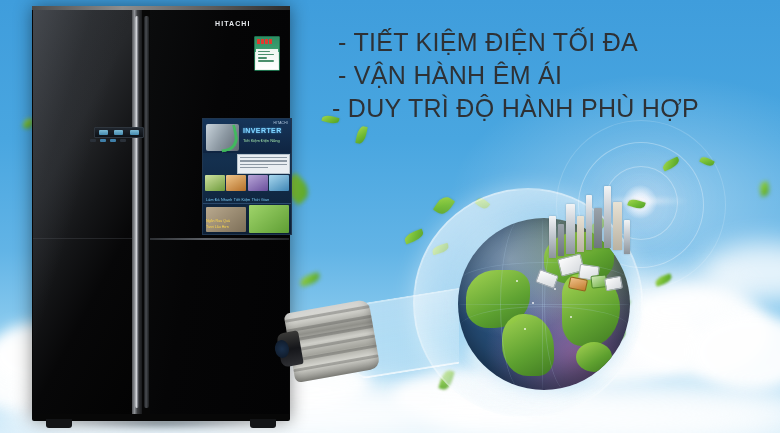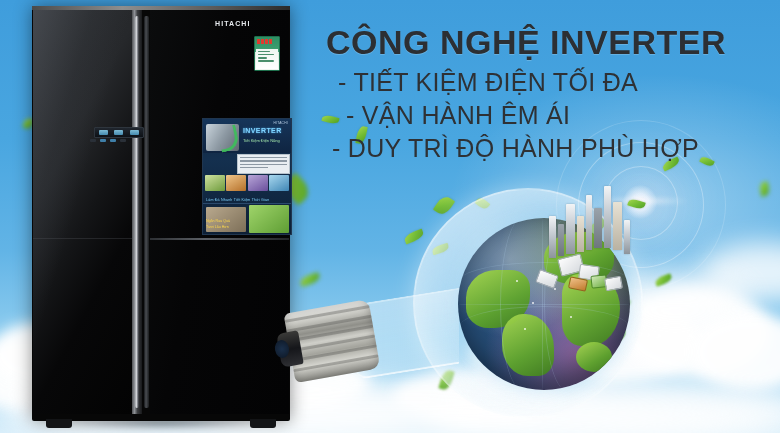--- a/index.html
+++ b/index.html
@@ -224,21 +224,21 @@
     font-size:34px;font-weight:bold;color:#2c2f33;letter-spacing:.5px;
     line-height:40px;white-space:nowrap;
     text-shadow:0 1px 0 rgba(255,255,255,.18);
   }
   .bullets{margin-top:4px;}
   .bullet{
     font-size:25px;color:#2e3135;letter-spacing:.3px;line-height:33px;
     white-space:nowrap;font-weight:normal;
   }
   .bullet.b1{margin-left:12px;}
-  .bullet.b2{margin-left:20px;}
+  .bullet.b2{margin-left:12px;}
   .bullet.b3{margin-left:6px;}
 </style>
 </head>
 <body>
 
 <div class="stage">
 
   <div class="sky"></div>
   <div class="sky-glow"></div>
 
@@ -403,21 +403,20 @@
       <span class="pad" style="left:16px;bottom:18px;width:22px;height:16px;transform:rotate(-14deg);"></span>
       <span class="pad" style="left:36px;bottom:12px;width:18px;height:13px;transform:rotate(8deg);"></span>
       <span class="pad green" style="left:48px;bottom:4px;width:14px;height:11px;transform:rotate(-6deg);"></span>
       <span class="pad orange" style="left:26px;bottom:2px;width:16px;height:10px;transform:rotate(12deg);"></span>
       <span class="pad" style="left:62px;bottom:2px;width:15px;height:11px;transform:rotate(-10deg);"></span>
       <span class="pad" style="left:-6px;bottom:6px;width:18px;height:12px;transform:rotate(20deg);"></span>
     </div>
   </div>
 
   <div class="textblock">
-    <div class="headline">CÔNG NGHỆ INVERTER</div>
     <div class="bullets">
       <div class="bullet b1">- TIẾT KIỆM ĐIỆN TỐI ĐA</div>
       <div class="bullet b2">- VẬN HÀNH ÊM ÁI</div>
       <div class="bullet b3">- DUY TRÌ ĐỘ HÀNH PHÙ HỢP</div>
     </div>
   </div>
 
 </div>
 
 </body></html>

